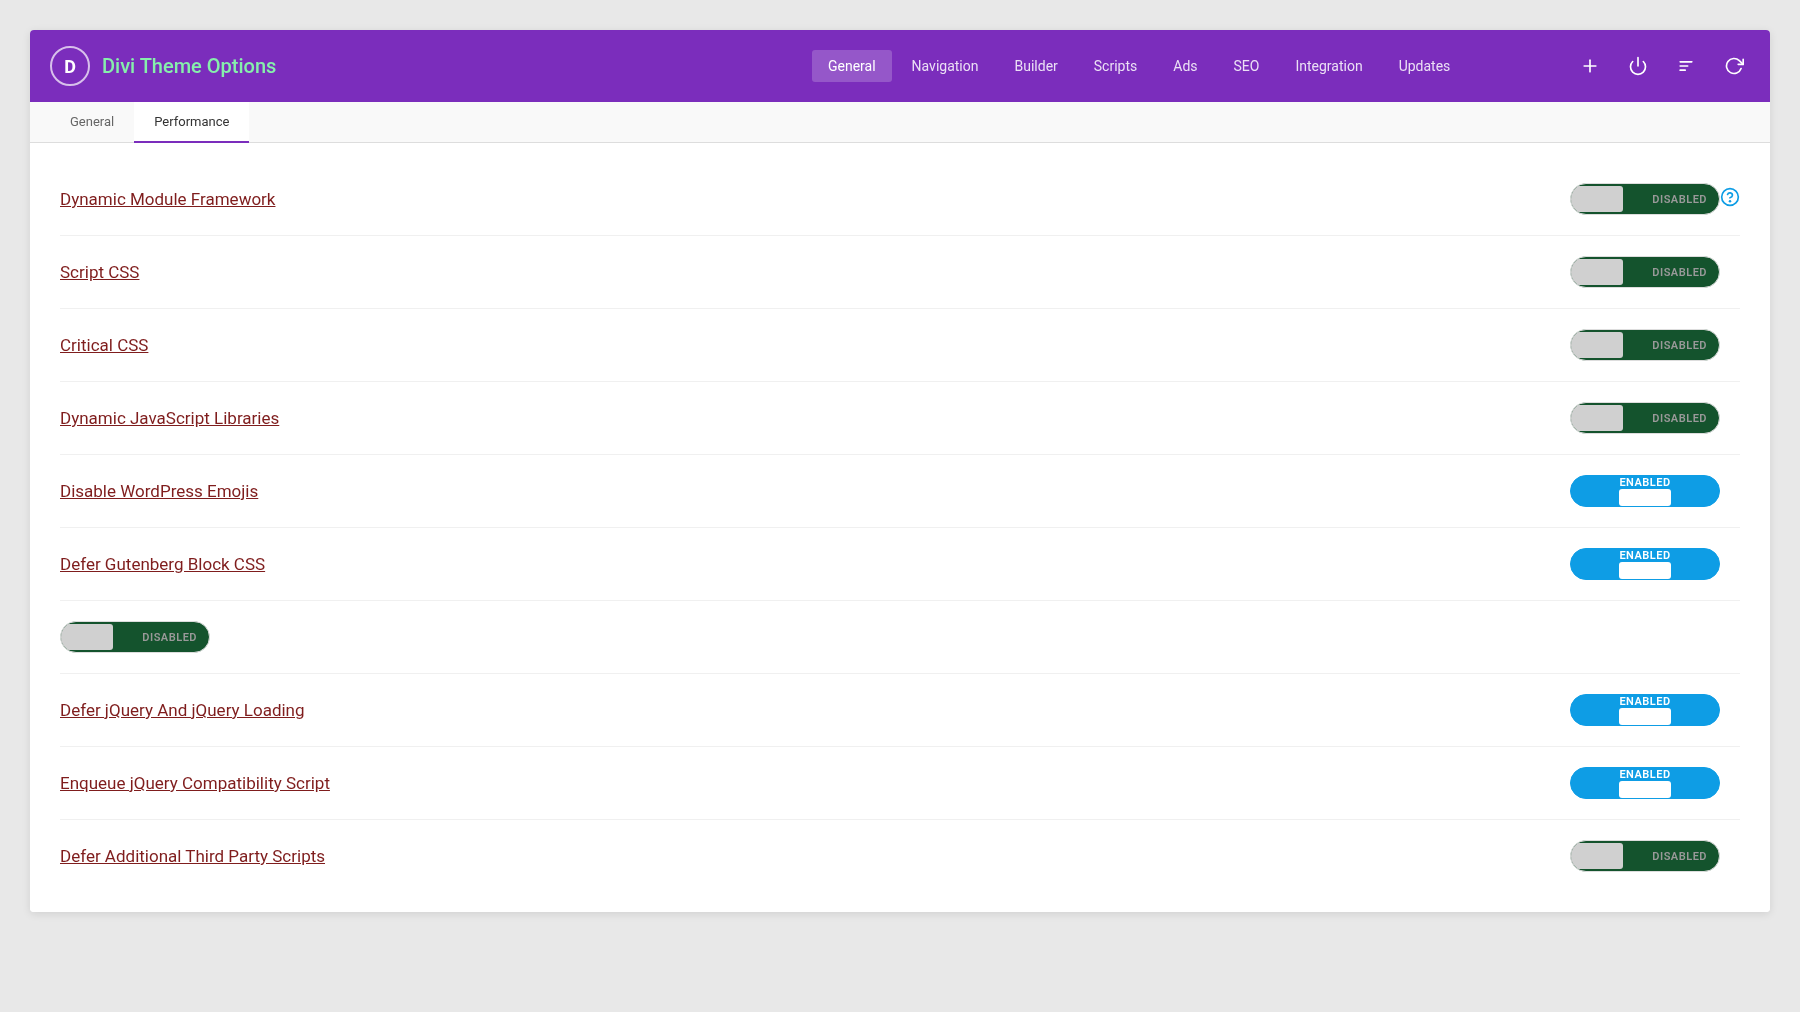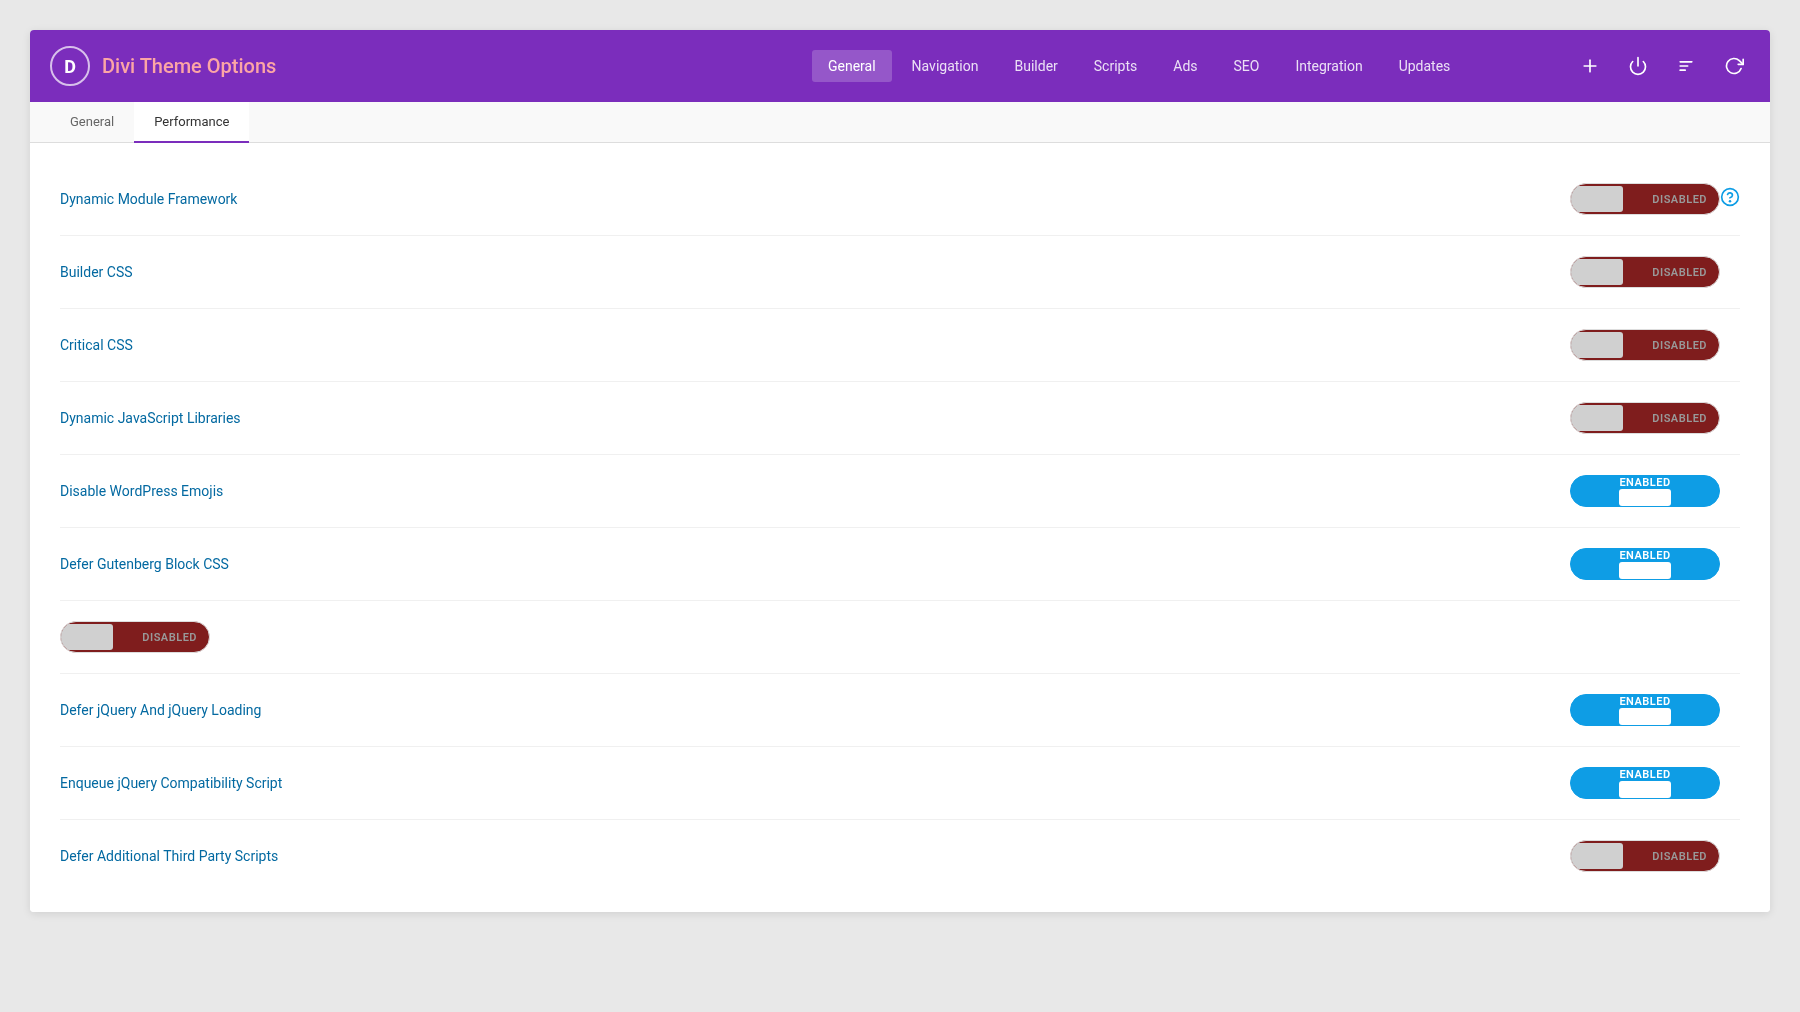--- a/index.html
+++ b/index.html
@@ -46,21 +46,21 @@
       border: 2px solid rgba(255,255,255,0.7);
       display: flex;
       align-items: center;
       justify-content: center;
       color: white;
       font-weight: bold;
       font-size: 18px;
     }
 
     .panel-title {
-      color: #fca5a5;
+      color: #86efac;
       font-size: 20px;
       font-weight: 500;
     }
 
     
     .nav-tabs {
       display: flex;
       align-items: center;
       flex: 1;
       gap: 4px;
@@ -136,43 +136,44 @@
       border-bottom: 1px solid #f0f0f0;
       position: relative;
     }
 
     .setting-row:last-child {
       border-bottom: none;
     }
 
     .setting-label {
       flex: 1;
-      color: #0369a1;
-      font-size: 14px;
+      color: #7f1d1d;
+      font-size: 17px;
+      text-decoration: underline;
     }
 
     .toggle-container {
       display: flex;
       align-items: center;
       margin-right: 20px;
     }
 
     
     .toggle-switch {
       display: flex;
       align-items: center;
       border-radius: 20px;
       overflow: hidden;
       width: 150px;
       height: 32px;
       cursor: pointer;
     }
 
     .toggle-switch.disabled-state {
-      background: #7f1d1d;
+      background: #14532d;
       border: 1px solid #ddd;
     }
 
     .toggle-switch.enabled-state {
       background: #0e9de5;
       border: 1px solid #0e9de5;
       flex-direction: column;
     }
 
     .toggle-label {
@@ -295,21 +296,21 @@
               <span class="toggle-label">DISABLED</span>
             </div>
           </div>
           <div class="help-icon"><svg width="20" height="20" viewBox="0 0 24 24" fill="none" stroke="#0e9de5" stroke-width="2" stroke-linecap="round" stroke-linejoin="round">
               <circle cx="12" cy="12" r="10"></circle>
               <path d="M9.09 9a3 3 0 0 1 5.83 1c0 2-3 3-3 3"></path>
               <line x1="12" y1="17" x2="12.01" y2="17" stroke-width="3"></line>
             </svg></div>
         </div>
         <div class="setting-row">
-          <span class="setting-label">Builder CSS</span>
+          <span class="setting-label">Script CSS</span>
           <div class="toggle-container">
             <div class="toggle-switch disabled-state">
               <div class="toggle-handle" style="background: rgb(208, 208, 208);"></div>
               <span class="toggle-label">DISABLED</span>
             </div>
           </div>
         </div>
         <div class="setting-row">
           <span class="setting-label">Critical CSS</span>
           <div class="toggle-container">

